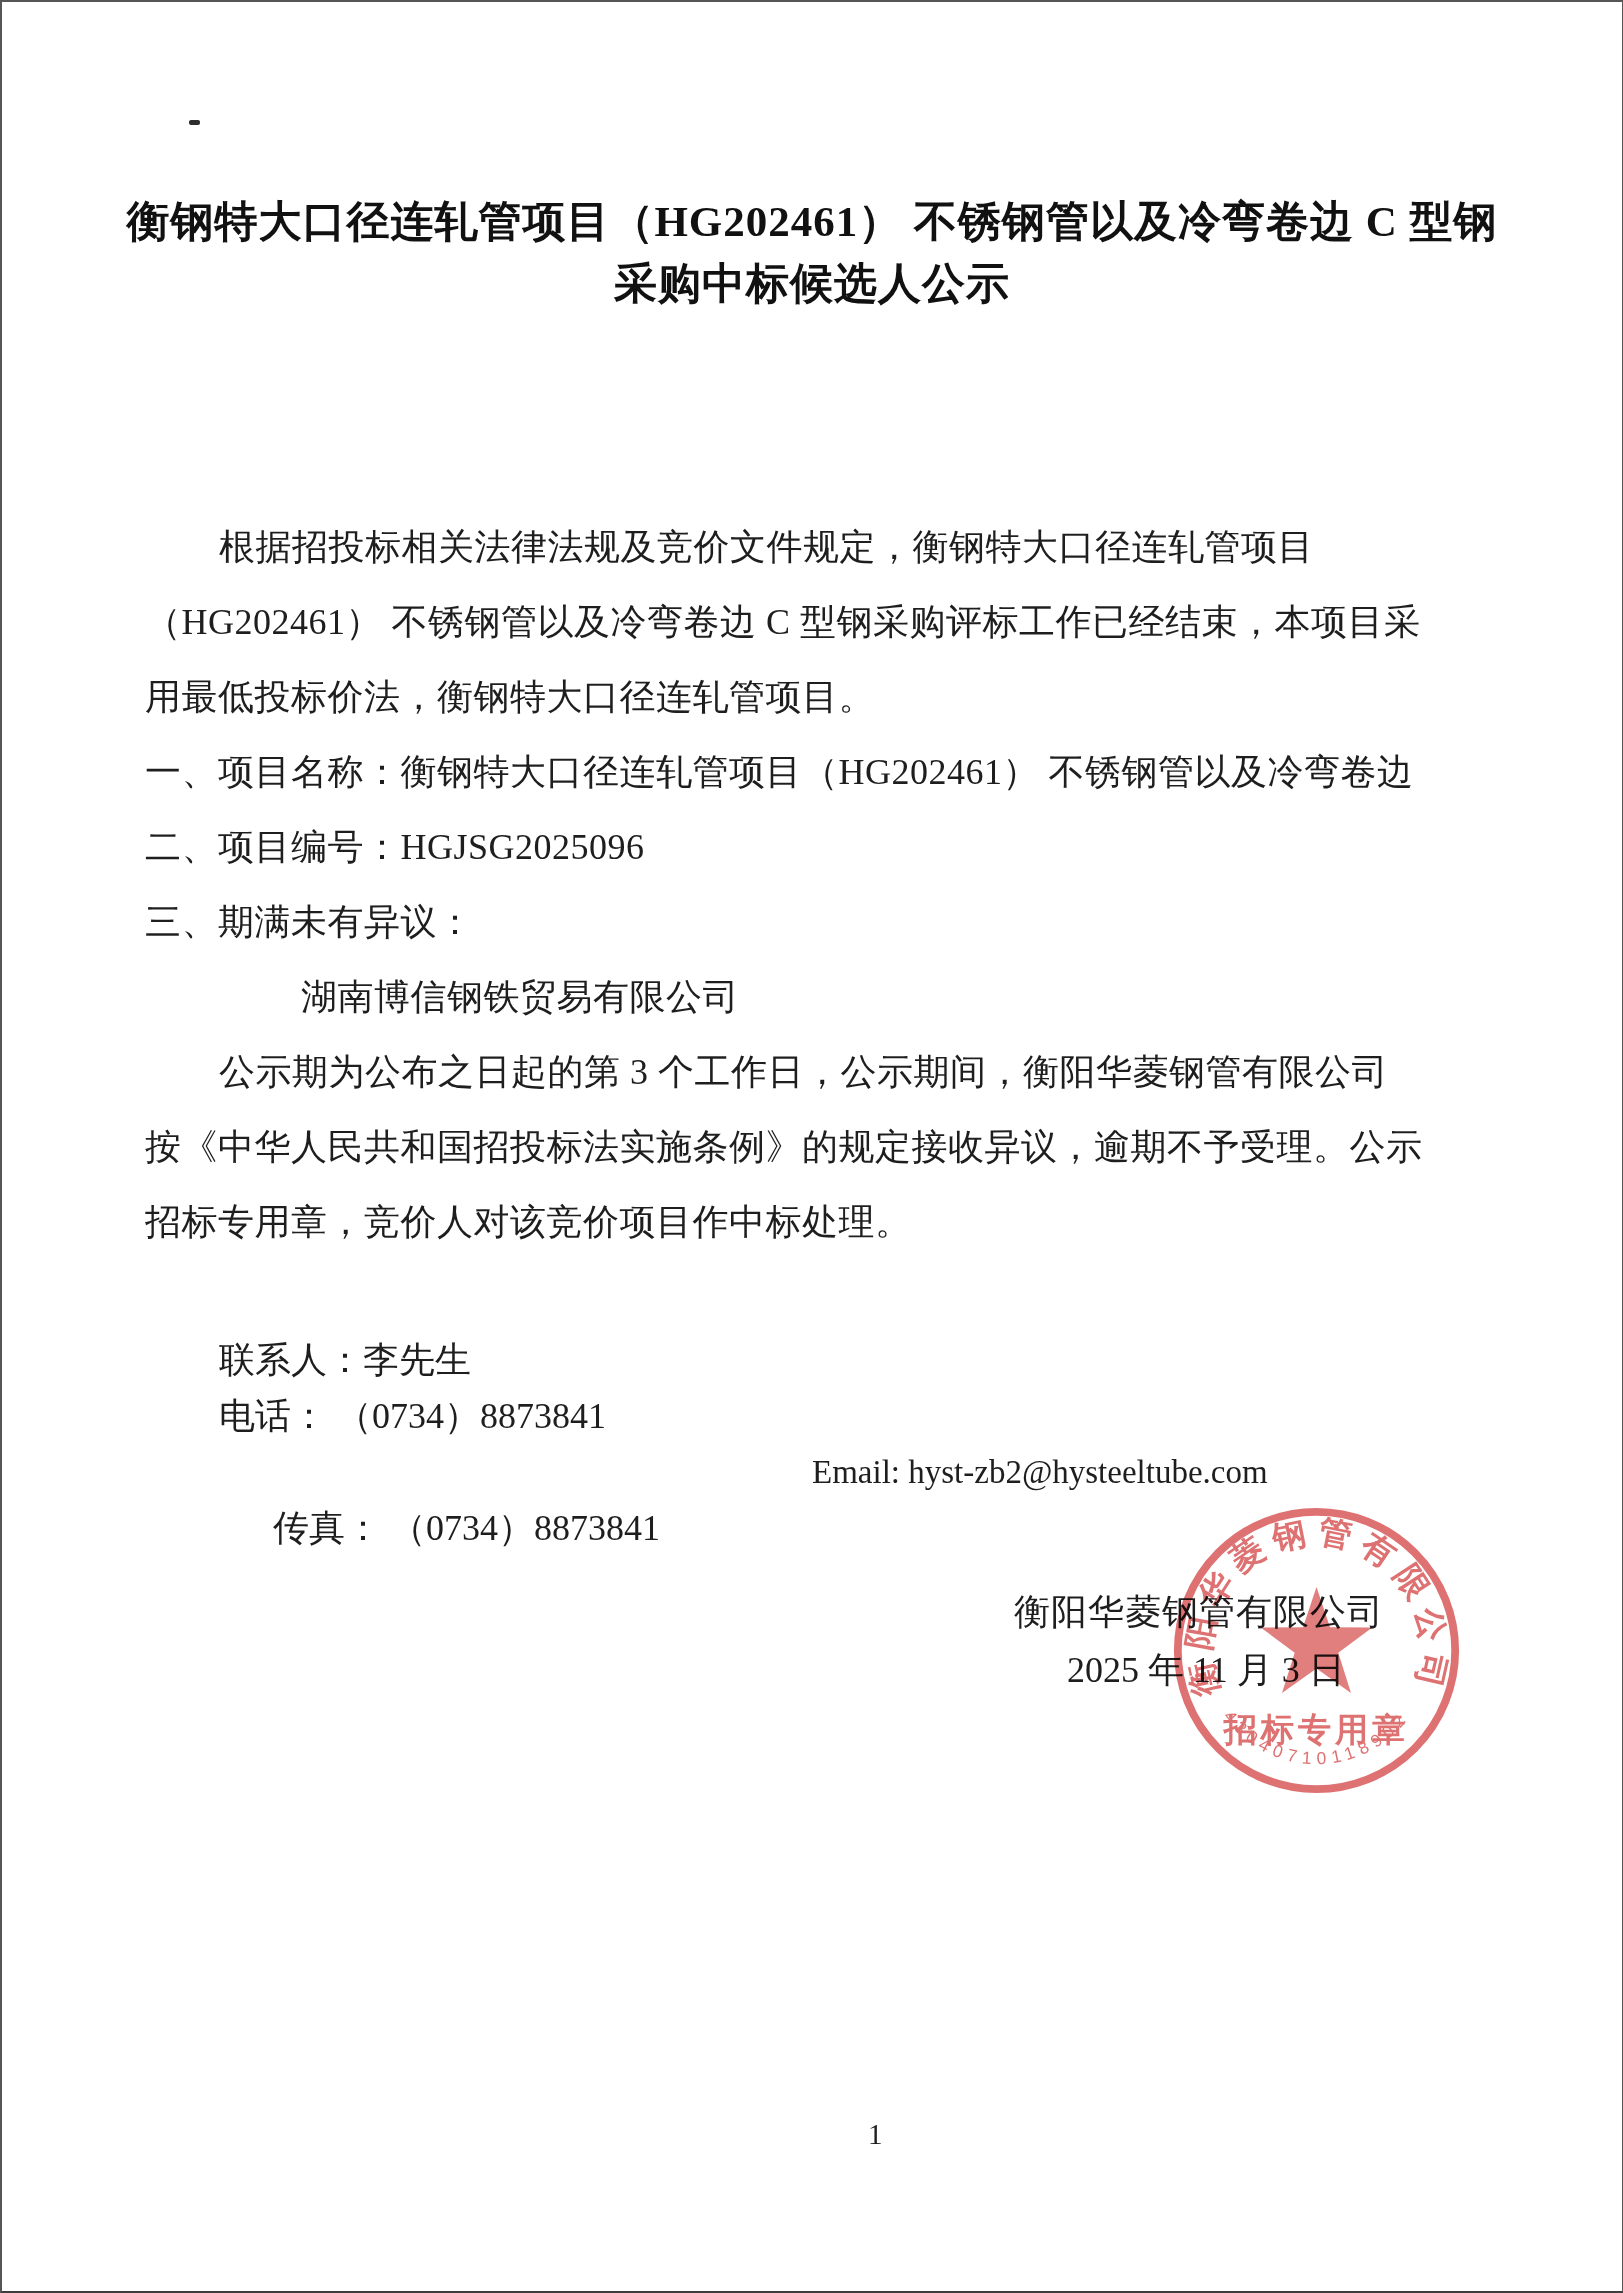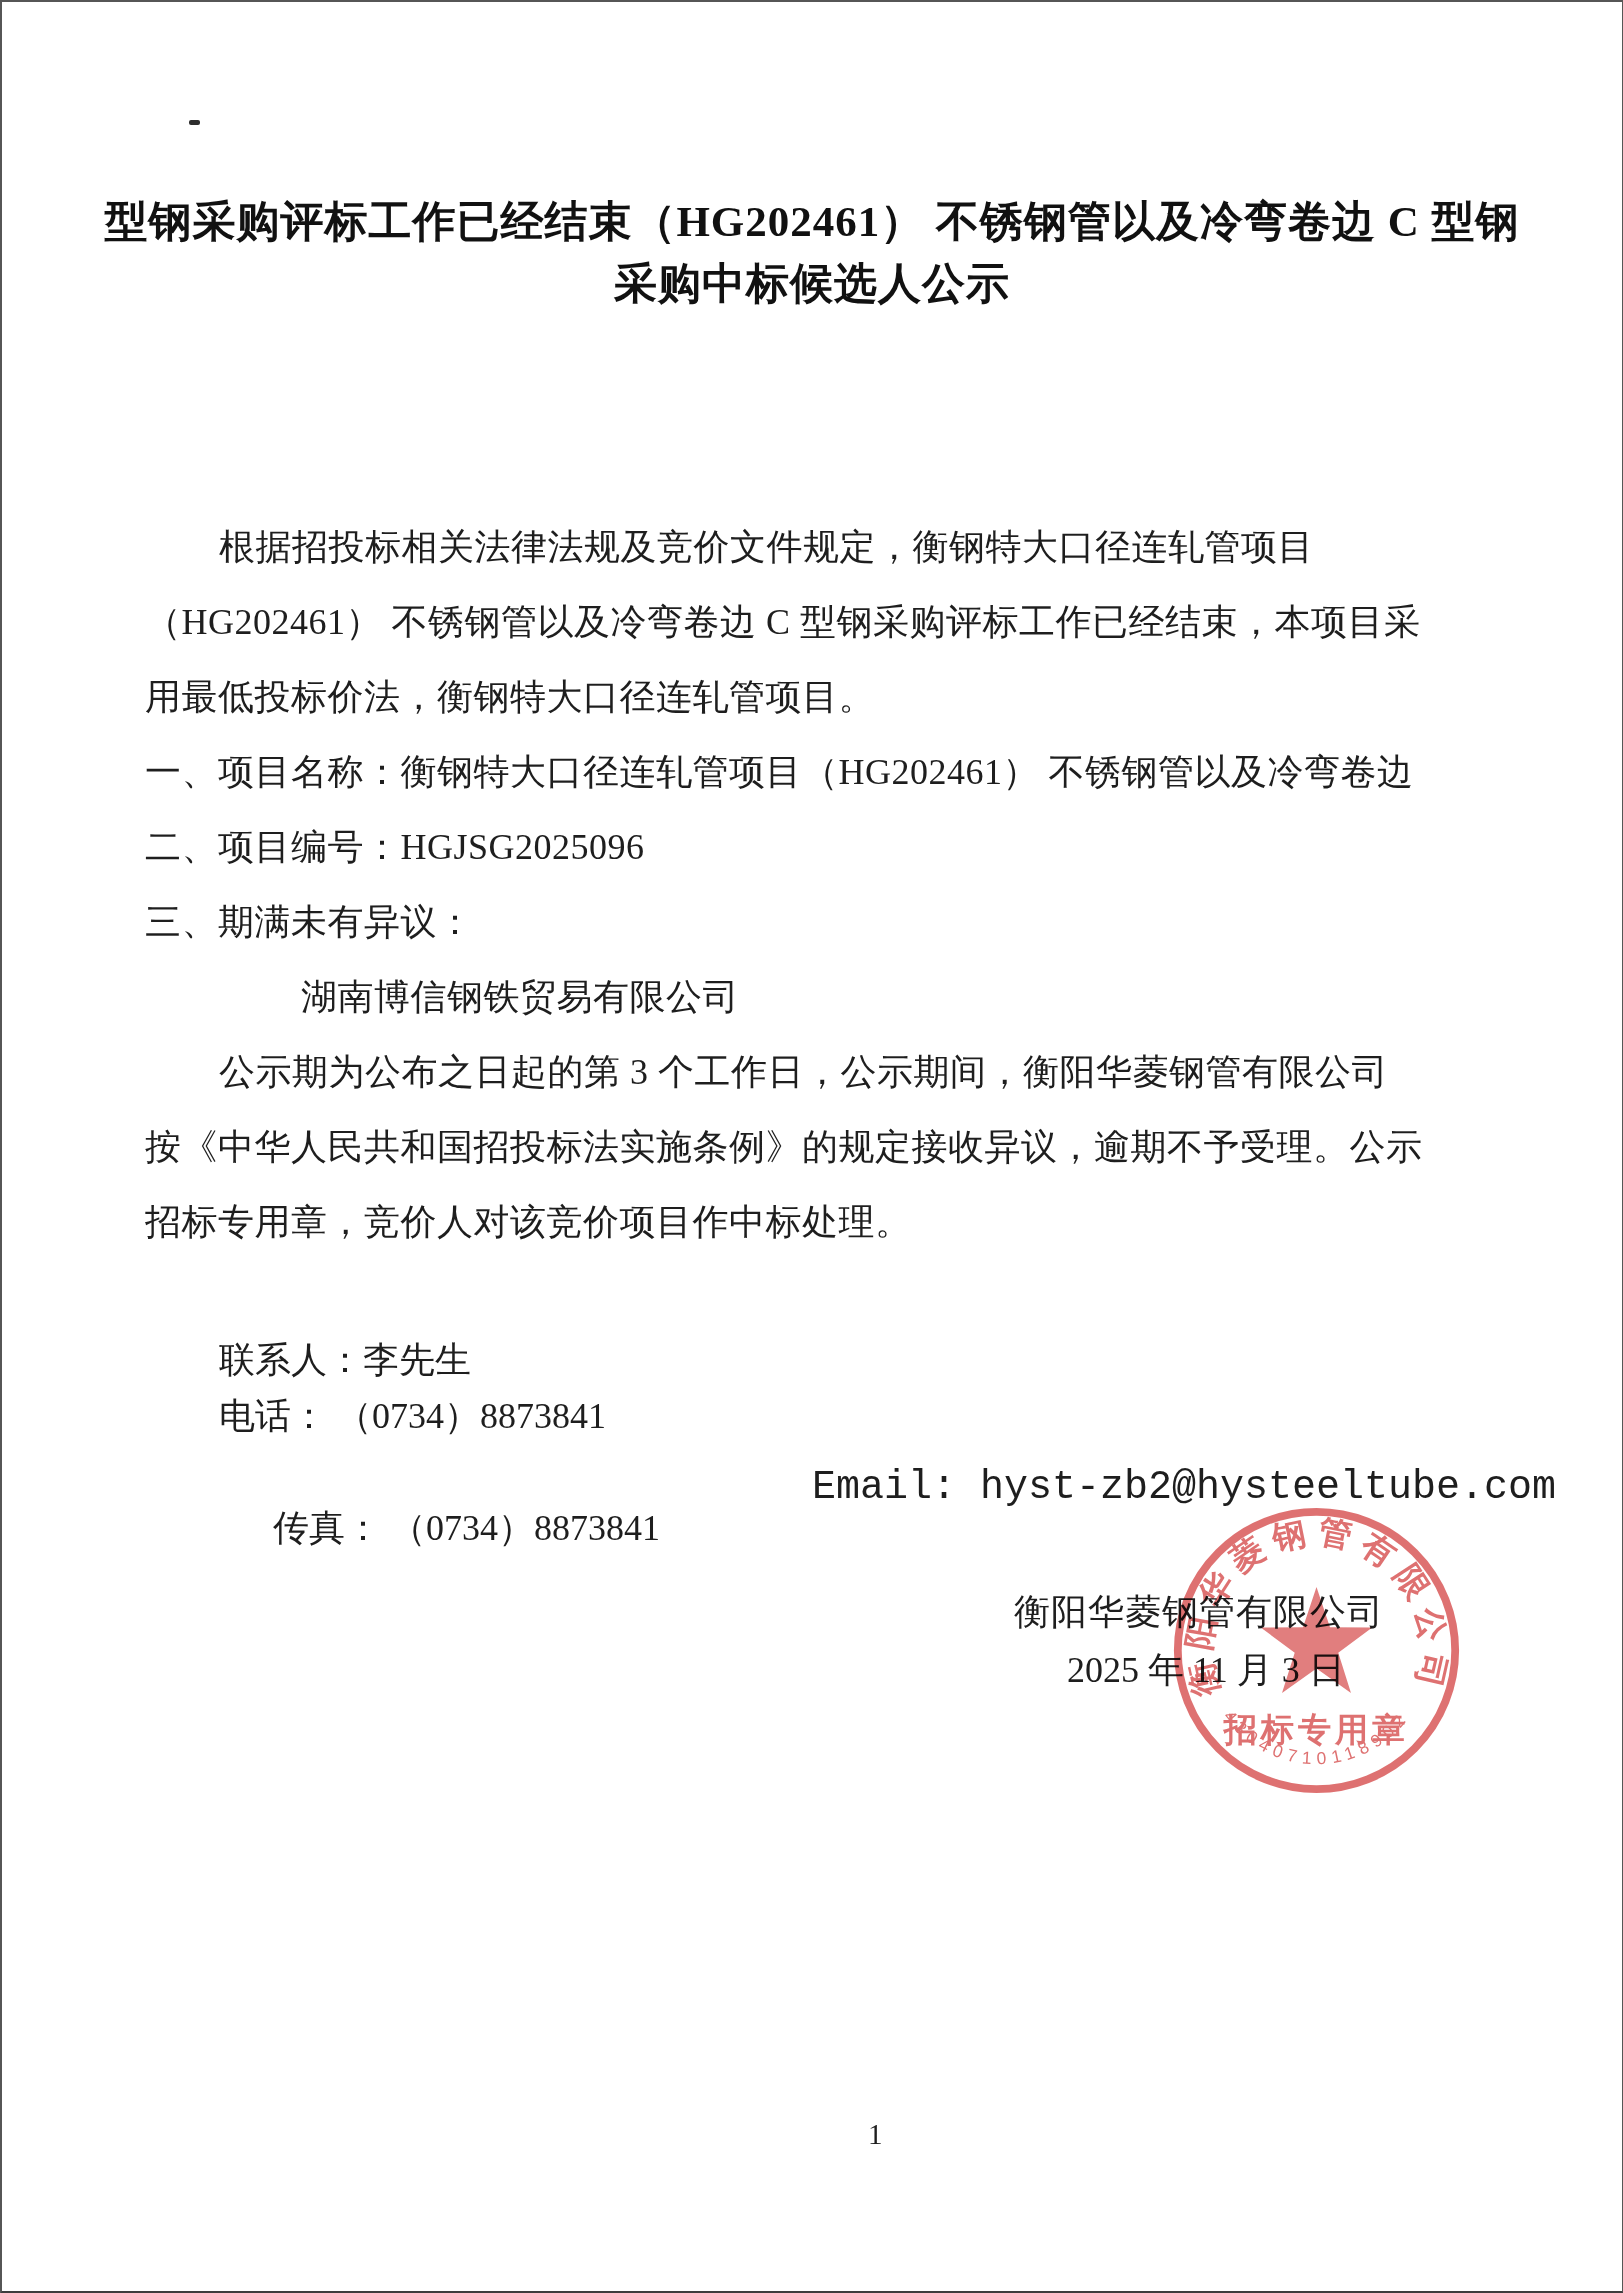--- a/index.html
+++ b/index.html
@@ -35,23 +35,23 @@
   .b-line { white-space:pre; }
   .ind-1 { padding-left:74px; }
   .ind-2 { padding-left:156px; }
   .contact {
     position:absolute; top:1330px; left:217px; width:1268px;
     font-size:36px;
     line-height:56px;
   }
   .contact .c-line { position:relative; white-space:pre; }
   .email {
-    position:absolute; left:593px; top:16px; white-space:pre;
-    font-family:Liberation Mono, monospace;
-    font-size:40px;
+    position:absolute; left:593px; top:0; white-space:pre;
+    font-family:Liberation Serif, serif;
+    font-size:33px;
   }
   .sig-company {
     position:absolute; top:1586px; left:1012px;
     font-size:36px; letter-spacing:1px; white-space:nowrap;
   }
   .sig-date {
     position:absolute; top:1644px; left:1065px;
     font-size:36px; white-space:nowrap;
   }
   .page-number {
@@ -71,21 +71,21 @@
   }
 </style>
 </head>
 <body>
 
 <div class="page">
 
   <span class="artifact-dot"></span>
 
   <div class="doc-title">
-    <div class="t-line">型钢采购评标工作已经结束（HG202461） 不锈钢管以及冷弯卷边 C 型钢</div>
+    <div class="t-line">衡钢特大口径连轧管项目（HG202461） 不锈钢管以及冷弯卷边 C 型钢</div>
     <div class="t-line">采购中标候选人公示</div>
   </div>
 
   <div class="body-lines">
     <div class="b-line ind-1">根据招投标相关法律法规及竞价文件规定，衡钢特大口径连轧管项目</div>
     <div class="b-line">（HG202461） 不锈钢管以及冷弯卷边 C 型钢采购评标工作已经结束，本项目采</div>
     <div class="b-line">用最低投标价法，衡钢特大口径连轧管项目。</div>
     <div class="b-line">一、项目名称：衡钢特大口径连轧管项目（HG202461） 不锈钢管以及冷弯卷边</div>
     <div class="b-line">二、项目编号：HGJSG2025096</div>
     <div class="b-line">三、期满未有异议：</div>

